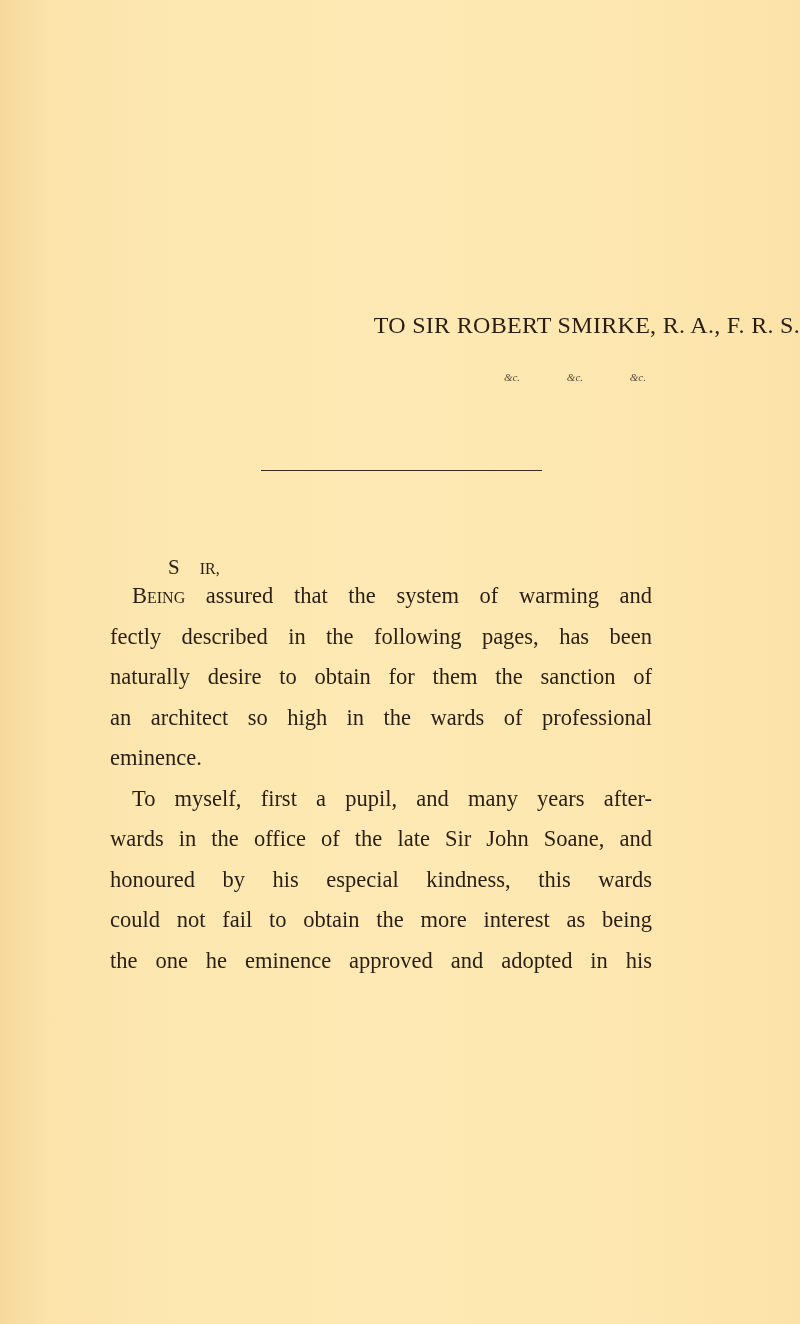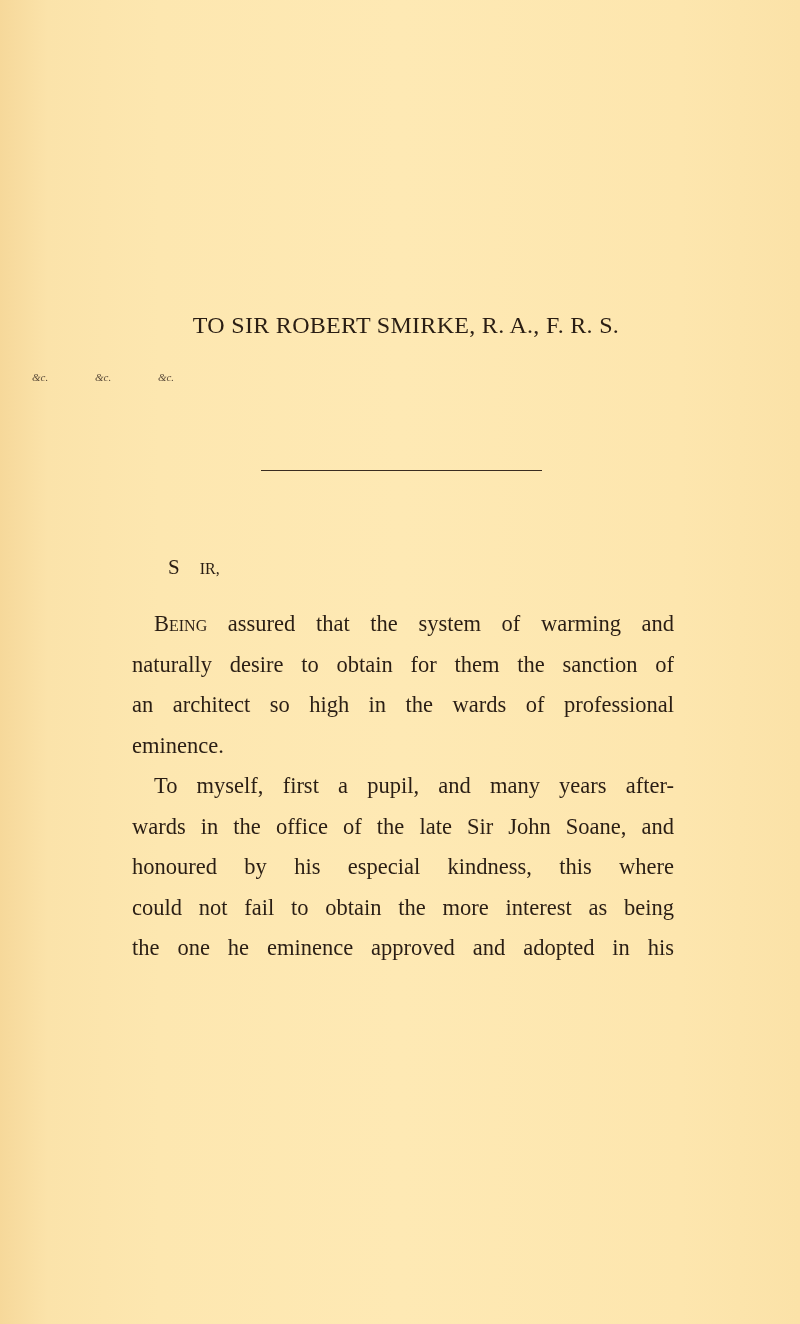--- a/index.html
+++ b/index.html
@@ -18,34 +18,34 @@
     .page {
       position: absolute;
       left: 0; top: 0;
       width: 800px; height: 1324px;
     }
     .dedication-title {
       position: absolute;
       top: 312px;
       left: 0;
       width: 800px;
-      text-align: center;
+      text-align: right;
       font-size: 24px;
       letter-spacing: 0.3px;
       margin: 0;
       font-weight: normal;
       padding-left: 12px;
       box-sizing: border-box;
     }
     .etc-row {
       position: absolute;
       top: 371px;
       left: 0;
       width: 668px;
-      text-align: left;
+      text-align: right;
       font-size: 11px;
       font-style: italic;
       color: #5a4a38;
       padding-left: 10px;
       box-sizing: border-box;
     }
     .etc-row span {
       display: inline-block;
       margin: 0 22px;
     }
@@ -62,27 +62,26 @@
       top: 555px;
       left: 168px;
       font-size: 21px;
       margin: 0;
     }
     .sc {
       font-variant: small-caps;
     }
     .body-text {
       position: absolute;
-      top: 604px;
+      top: 576px;
       left: 110px;
       width: 542px;
       font-size: 22.5px;
       line-height: 40.5px;
       text-align: justify;
-      margin-left: 22px;
     }
     .line {
       display: block;
       text-align: justify;
       text-align-last: justify;
       white-space: nowrap;
       height: 40.5px;
     }
     .line.last {
       text-align-last: left;
@@ -103,24 +102,25 @@
     <span>&amp;c.</span>
     <span>&amp;c.</span>
   </div>
 
   <div class="rule"></div>
 
   <p class="salutation"><span>S</span><span class="sc" style="font-size:16px;margin-left:20px;">IR,</span></p>
 
   <div class="body-text">
     <span class="line indent"><span class="sc">Being</span><span> assured that the system of warming and</span></span>
+    <span class="line">fectly described in the following pages, has been</span>
     <span class="line">naturally desire to obtain for them the sanction of</span>
     <span class="line">an architect so high in the wards of professional</span>
     <span class="line last">eminence.</span>
 
     <span class="line indent">To myself, first a pupil, and many years after-</span>
     <span class="line">wards in the office of the late Sir John Soane, and</span>
-    <span class="line">honoured by his especial kindness, this where</span>
+    <span class="line">honoured by his especial kindness, this wards</span>
     <span class="line">could not fail to obtain the more interest as being</span>
     <span class="line">the one he eminence approved and adopted in his</span>
   </div>
 
 </div>
 
 </body></html>

